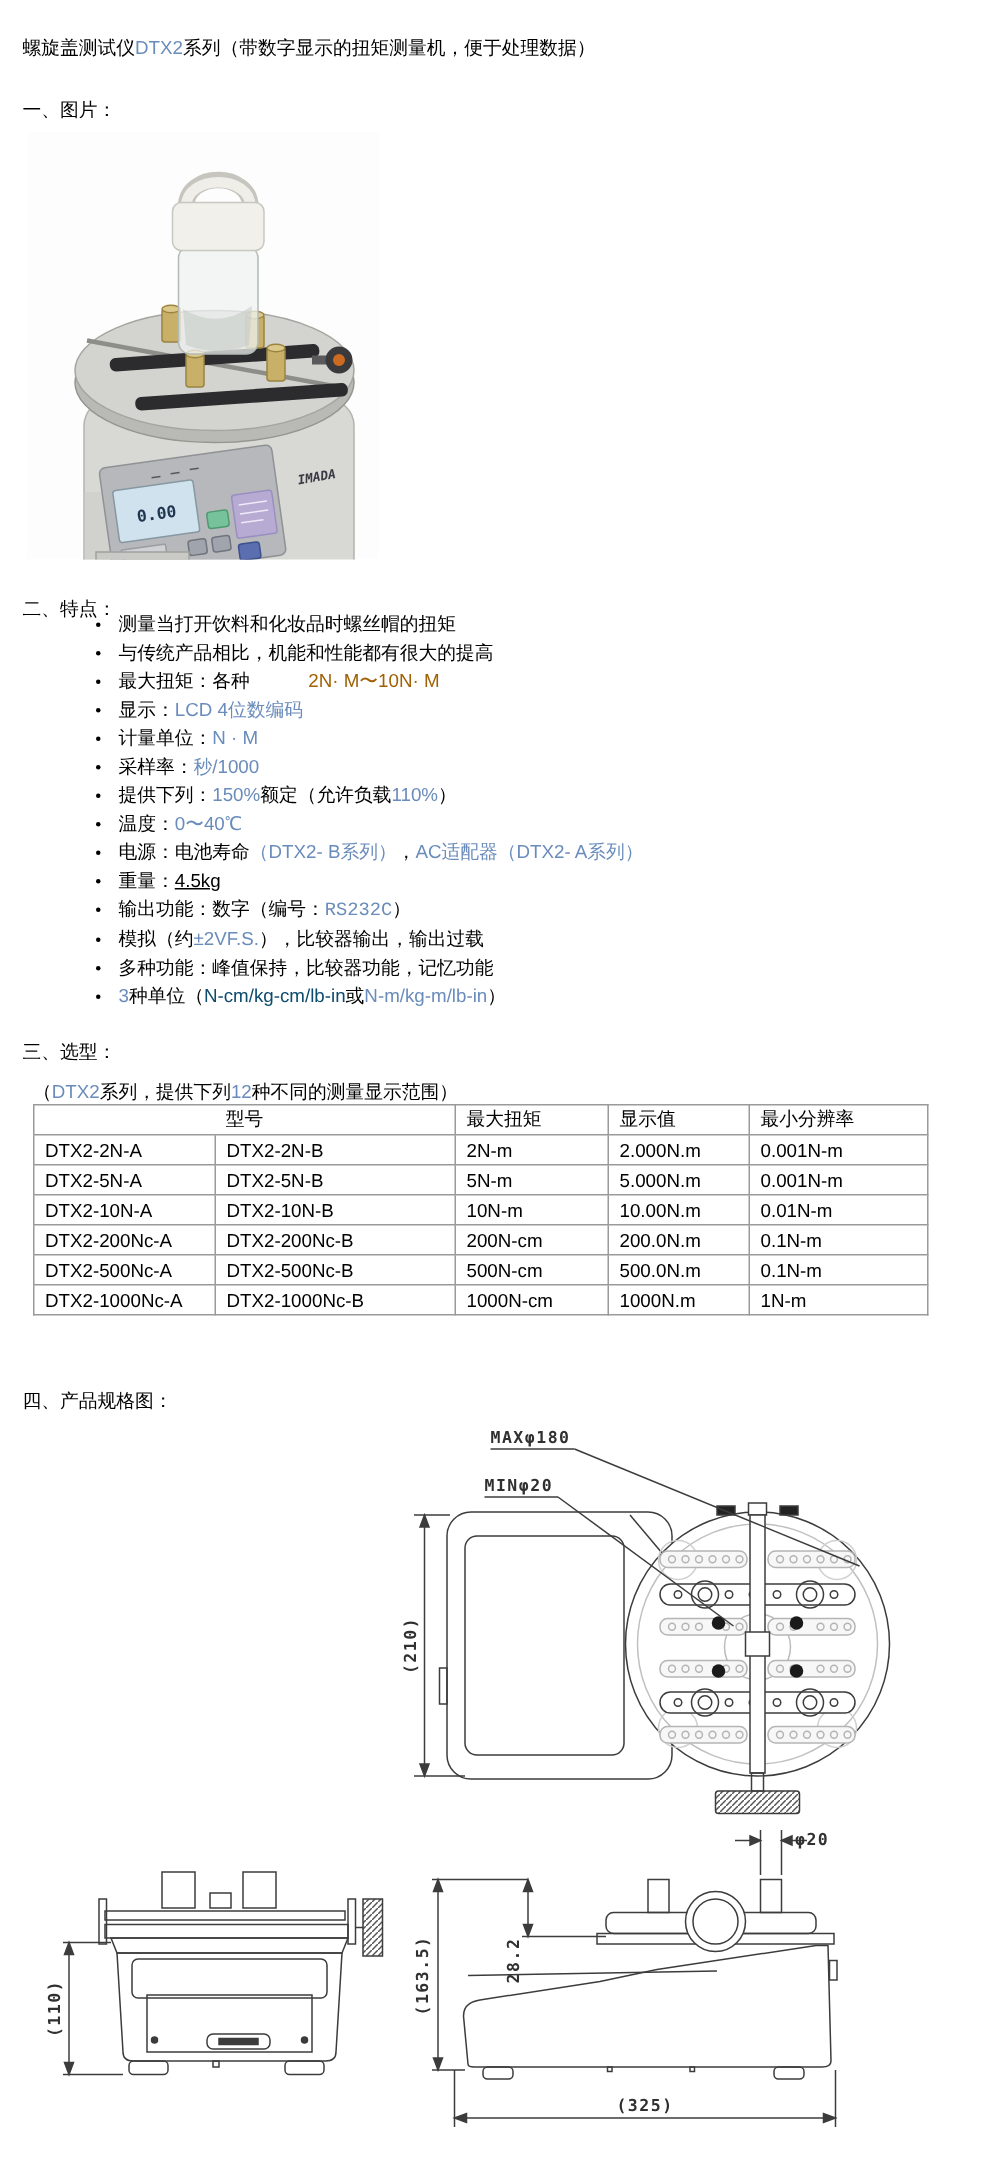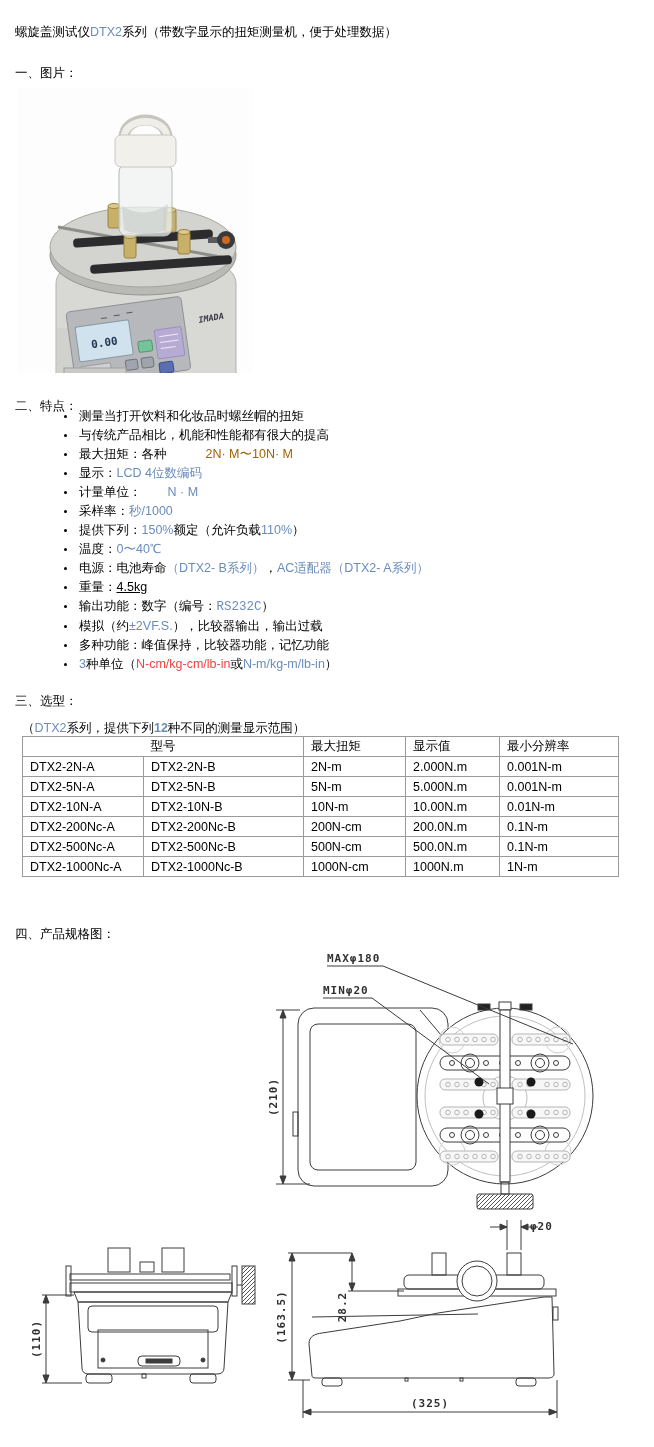--- a/index.html
+++ b/index.html
@@ -91,34 +91,34 @@
     <rect x="46" y="280" width="62" height="18" fill="#c9c9c6" stroke="#a0a09d"></rect>
     <rect x="56" y="287" width="36" height="8" rx="2" fill="#2e2e30"></rect>
   </svg>
 
   <p class="abs heading" style="top:385px">二、特点：</p>
   <div class="abs features" id="features">
       <div class="feat"><span class="dot"></span><span><span>测量当打开饮料和化妆品时螺丝帽的扭矩</span></span></div>
       <div class="feat"><span class="dot"></span><span><span>与传统产品相比，机能和性能都有很大的提高</span></span></div>
       <div class="feat"><span class="dot"></span><span><span>最大扭矩：各种</span><span style="color: #a16207; margin-left: 39px;">2N· M〜10N· M</span></span></div>
       <div class="feat"><span class="dot"></span><span><span>显示：</span><span style="color: rgb(106, 140, 187);">LCD 4位数编码</span></span></div>
-      <div class="feat"><span class="dot"></span><span><span>计量单位：</span><span style="color: rgb(106, 140, 187); margin-left: 26px;">N · M</span></span></div>
+      <div class="feat"><span class="dot"></span><span><span>计量单位：</span><span style="color: rgb(106, 140, 187);">N · M</span></span></div>
       <div class="feat"><span class="dot"></span><span><span>采样率：</span><span style="color: rgb(106, 140, 187);">秒/1000</span></span></div>
       <div class="feat"><span class="dot"></span><span><span>提供下列：</span><span style="color: rgb(106, 140, 187);">150%</span><span>额定（允许负载</span><span style="color: rgb(106, 140, 187);">110%</span><span>）</span></span></div>
       <div class="feat"><span class="dot"></span><span><span>温度：</span><span style="color: rgb(106, 140, 187);">0〜40℃</span></span></div>
       <div class="feat"><span class="dot"></span><span><span>电源：电池寿命</span><span style="color: rgb(106, 140, 187);">（DTX2- B系列）</span><span>，</span><span style="color: rgb(106, 140, 187);">AC适配器（DTX2- A系列）</span></span></div>
       <div class="feat"><span class="dot"></span><span><span>重量：</span><span style="color: #000000; text-decoration: underline;">4.5kg</span></span></div>
       <div class="feat"><span class="dot"></span><span><span>输出功能：数字（编号：</span><span style="color: rgb(106, 140, 187); font-family: Liberation Mono, monospace;">RS232C</span><span>）</span></span></div>
       <div class="feat"><span class="dot"></span><span><span>模拟（约</span><span style="color: rgb(106, 140, 187);">±2VF.S.</span><span>），比较器输出，输出过载</span></span></div>
       <div class="feat"><span class="dot"></span><span><span>多种功能：峰值保持，比较器功能，记忆功能</span></span></div>
-      <div class="feat"><span class="dot"></span><span><span style="color: rgb(106, 140, 187);">3</span><span>种单位（</span><span style="color: #ef4444;">N-cm/kg-cm/lb-in</span><span>或</span><span style="color: rgb(106, 140, 187);">N-m/kg-m/lb-in</span><span>）</span></span></div>
+      <div class="feat"><span class="dot"></span><span><span style="color: rgb(106, 140, 187);">3</span><span>种单位（</span><span style="color: #0c4a6e;">N-cm/kg-cm/lb-in</span><span>或</span><span style="color: rgb(106, 140, 187);">N-m/kg-m/lb-in</span><span>）</span></span></div>
     </div>
 
   <p class="abs heading" style="top:680px">三、选型：</p>
-  <p class="abs note"><span>（</span><span style="color: rgb(106, 140, 187);">DTX2</span><span>系列，提供下列</span><span style="color: rgb(106, 140, 187); font-weight: bold;">12</span><span>种不同的测量显示范围）</span></p>
+  <p class="abs note"><span>（</span><span style="color: rgb(106, 140, 187);">DTX2</span><span>系列，提供下列</span><span style="color: rgb(106, 140, 187);">12</span><span>种不同的测量显示范围）</span></p>
 
   <table class="abs models">
     <colgroup>
       <col style="width:121px">
         <col style="width:160px">
         <col style="width:102px">
       <col style="width:94px">
         <col style="width:119px">
     </colgroup>
     <thead id="model-thead">

